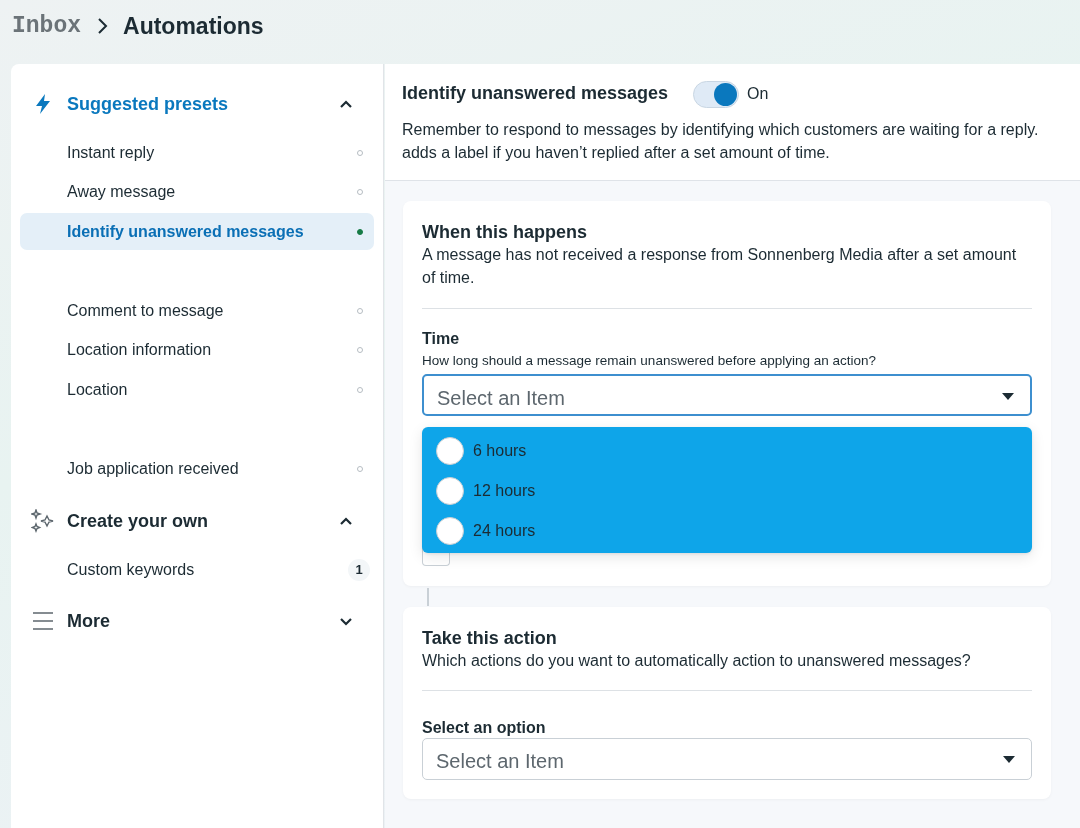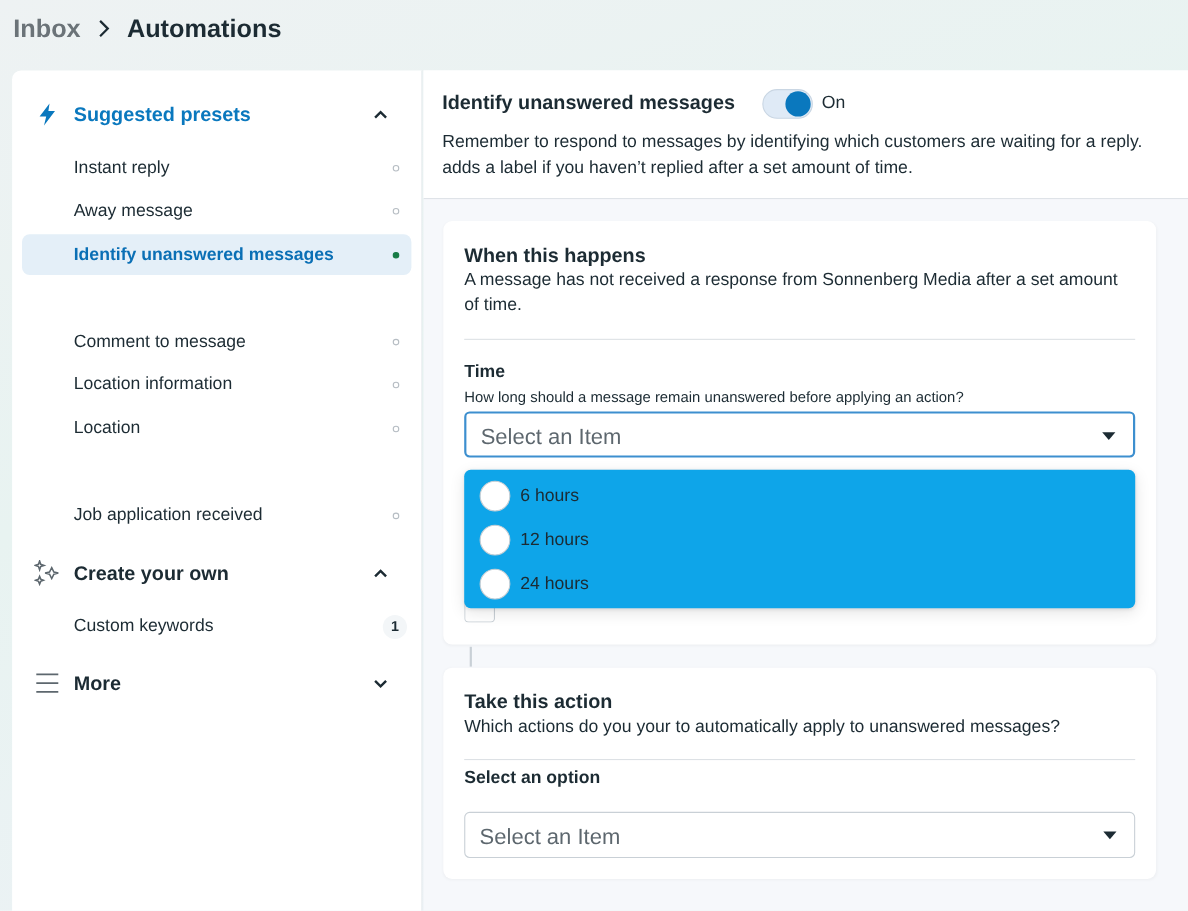--- a/index.html
+++ b/index.html
@@ -7,21 +7,21 @@
   body {
     font-family: "Liberation Sans", sans-serif;
     background: linear-gradient(160deg, #eef2f3 0%, #e8f3f1 40%, #eef1f7 100%);
     color: #1c2b33;
     position: relative;
   }
   .breadcrumb {
     position: absolute; left: 12px; top: 8px; height: 36px;
     display: flex; align-items: center; font-size: 23px; font-weight: bold;
   }
-  .breadcrumb .crumb-parent { color: #6b7378; }
+  .breadcrumb .crumb-parent { color: #6b7378; font-family: Liberation Mono, monospace; }
   .breadcrumb .chev { margin: 0 14px 0 16px; display: inline-flex; }
   .breadcrumb .crumb-current { color: #1c2b33; }
 
   .sidebar {
     position: absolute; left: 11px; top: 64px; width: 373px; height: 780px;
     background: #ffffff; border-radius: 8px 0 0 0;
     border-right: 1px solid #e1e4e8;
   }
   .section-head {
     position: absolute; left: 0; width: 373px; height: 40px;
@@ -214,23 +214,23 @@
       <span class="placeholder">Select an Item</span>
       <span class="arrow"></span>
     </div>
     <div class="hidden-check"></div>
   </div>
 
   <div class="connector"></div>
 
   <div class="card card2">
     <div class="card-title" style="top:21px">Take this action</div>
-    <div class="card-desc" style="top:42px">Which actions do you your to automatically apply to unanswered messages?</div>
+    <div class="card-desc" style="top:42px">Which actions do you want to automatically action to unanswered messages?</div>
     <div class="divider" style="top:83px"></div>
-    <div class="field-label" style="top:92px">Select an option</div>
+    <div class="field-label" style="top:112px">Select an option</div>
     <div class="select" style="top:131px">
       <span class="placeholder">Select an Item</span>
       <span class="arrow"></span>
     </div>
   </div>
 </div>
 
 <div class="dropdown">
   <div class="opt" style="top:3px">
     <span class="radio"></span>

